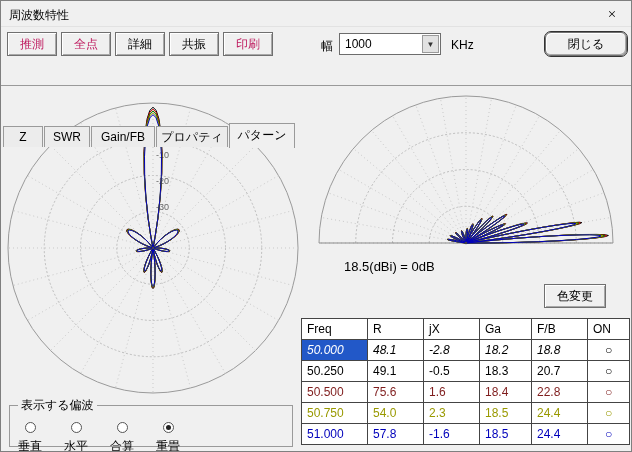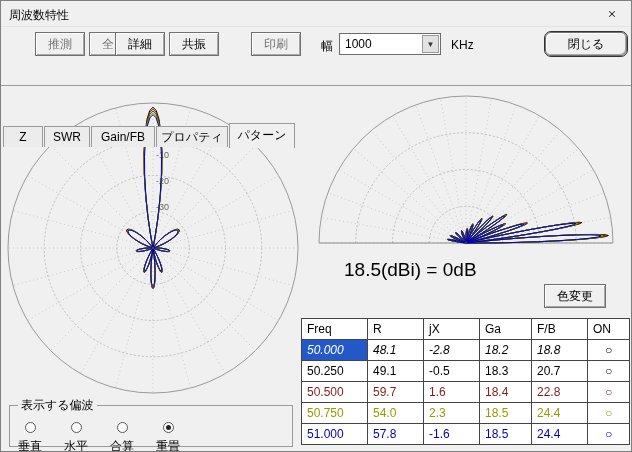--- a/index.html
+++ b/index.html
@@ -3,33 +3,33 @@
 <meta charset="utf-8">
 <style>
   html,body{margin:0;padding:0;background:#c8c8c8;}
   *{box-sizing:border-box;}
   body{font-family:"Liberation Sans","DejaVu Sans",sans-serif;font-size:12px;color:#000;}
   .window{position:relative;width:632px;height:452px;background:#f0f0f0;border:1px solid #7f7f7f;overflow:hidden;}
   .titlebar{position:absolute;left:0;top:0;width:100%;height:26px;background:#f0f0f0;border-bottom:1px solid #e2e2e2;font-family:Liberation Serif, serif;}
   .titlebar .title{position:absolute;left:8px;top:6px;font-size:12px;}
   .titlebar .close{position:absolute;right:8px;top:3px;width:22px;height:20px;text-align:center;font-size:15px;line-height:20px;cursor:default;}
   .btn{position:absolute;background:#f0f0f0;border:1px solid #707070;box-shadow:inset 1px 1px 0 #ffffff, inset -1px -1px 0 #a8a8a8;font-size:12px;text-align:center;padding:0;font-family:inherit;}
-  .btn.disabled{color:#737373;margin-left:28px;}
+  .btn.disabled{color:#be185d;}
   .btn.default{outline:1px solid #333;}
   .tb{width:50px;height:24px;top:31px;}
   .lbl{position:absolute;font-size:12px;}
   .combo{position:absolute;left:338px;top:32px;width:102px;height:22px;background:#fff;border:1px solid #6d6d6d;}
   .combo .val{position:absolute;left:5px;top:3px;}
   .combo .dd{position:absolute;right:1px;top:1px;width:17px;height:18px;background:#e2e2e2;border:1px solid #9a9a9a;font-size:8px;text-align:center;line-height:17px;color:#333;}
   .tabs{position:absolute;left:0;top:61px;width:100%;height:24px;}
   .tabline{position:absolute;left:0;top:84px;width:100%;height:1px;background:#9a9a9a;}
   .tab{position:absolute;top:64px;height:21px;background:#ececec;border:1px solid #9a9a9a;border-bottom:none;font-size:12px;text-align:center;line-height:20px;z-index:1;}
   .tab.active{top:61px;height:25px;background:#f0f0f0;line-height:23px;z-index:3;}
   svg{position:absolute;overflow:hidden;}
-  .note{position:absolute;left:343px;top:258px;font-size:19px;z-index:2;}
+  .note{position:absolute;left:343px;top:258px;font-size:13px;z-index:2;}
   .pat-table{position:absolute;left:300px;top:317px;border-collapse:collapse;background:#fff;z-index:2;}
   .pat-table th,.pat-table td{border:1px solid #444;font-weight:normal;font-size:12px;padding:2px 5px;height:21px;text-align:left;white-space:nowrap;}
   .pat-table .on-cell{text-align:center;}
   .pat-table .sel{color:#fff;}
   fieldset.polgroup{position:absolute;left:8px;top:396px;width:284px;height:50px;border:1px solid #9a9a9a;margin:0;padding:2px 8px;}
   fieldset.polgroup legend{font-size:12px;padding:0 3px;}
   .radio-row{display:flex;gap:22px;margin-top:6px;}
   .radio-opt{display:flex;align-items:center;gap:5px;flex-direction:column;}
   .radio{width:11px;height:11px;border-radius:50%;border:1px solid #555;background:#fff;position:relative;display:inline-block;}
   .radio.checked::after{content:"";position:absolute;left:2px;top:2px;width:5px;height:5px;border-radius:50%;background:#222;}
@@ -256,21 +256,21 @@
     <tr class="row" style="color: #000000;">
       <td>50.250</td>
       <td>49.1</td>
       <td>-0.5</td>
       <td>18.3</td>
       <td>20.7</td>
       <td class="on-cell">○</td>
     </tr>
     <tr class="row" style="color: #7f1d1d; margin-left: 16px;">
       <td>50.500</td>
-      <td>59.7</td>
+      <td>75.6</td>
       <td>1.6</td>
       <td>18.4</td>
       <td>22.8</td>
       <td class="on-cell">○</td>
     </tr>
     <tr class="row" style="color: rgb(153, 153, 0);">
       <td>50.750</td>
       <td>54.0</td>
       <td>2.3</td>
       <td>18.5</td>

